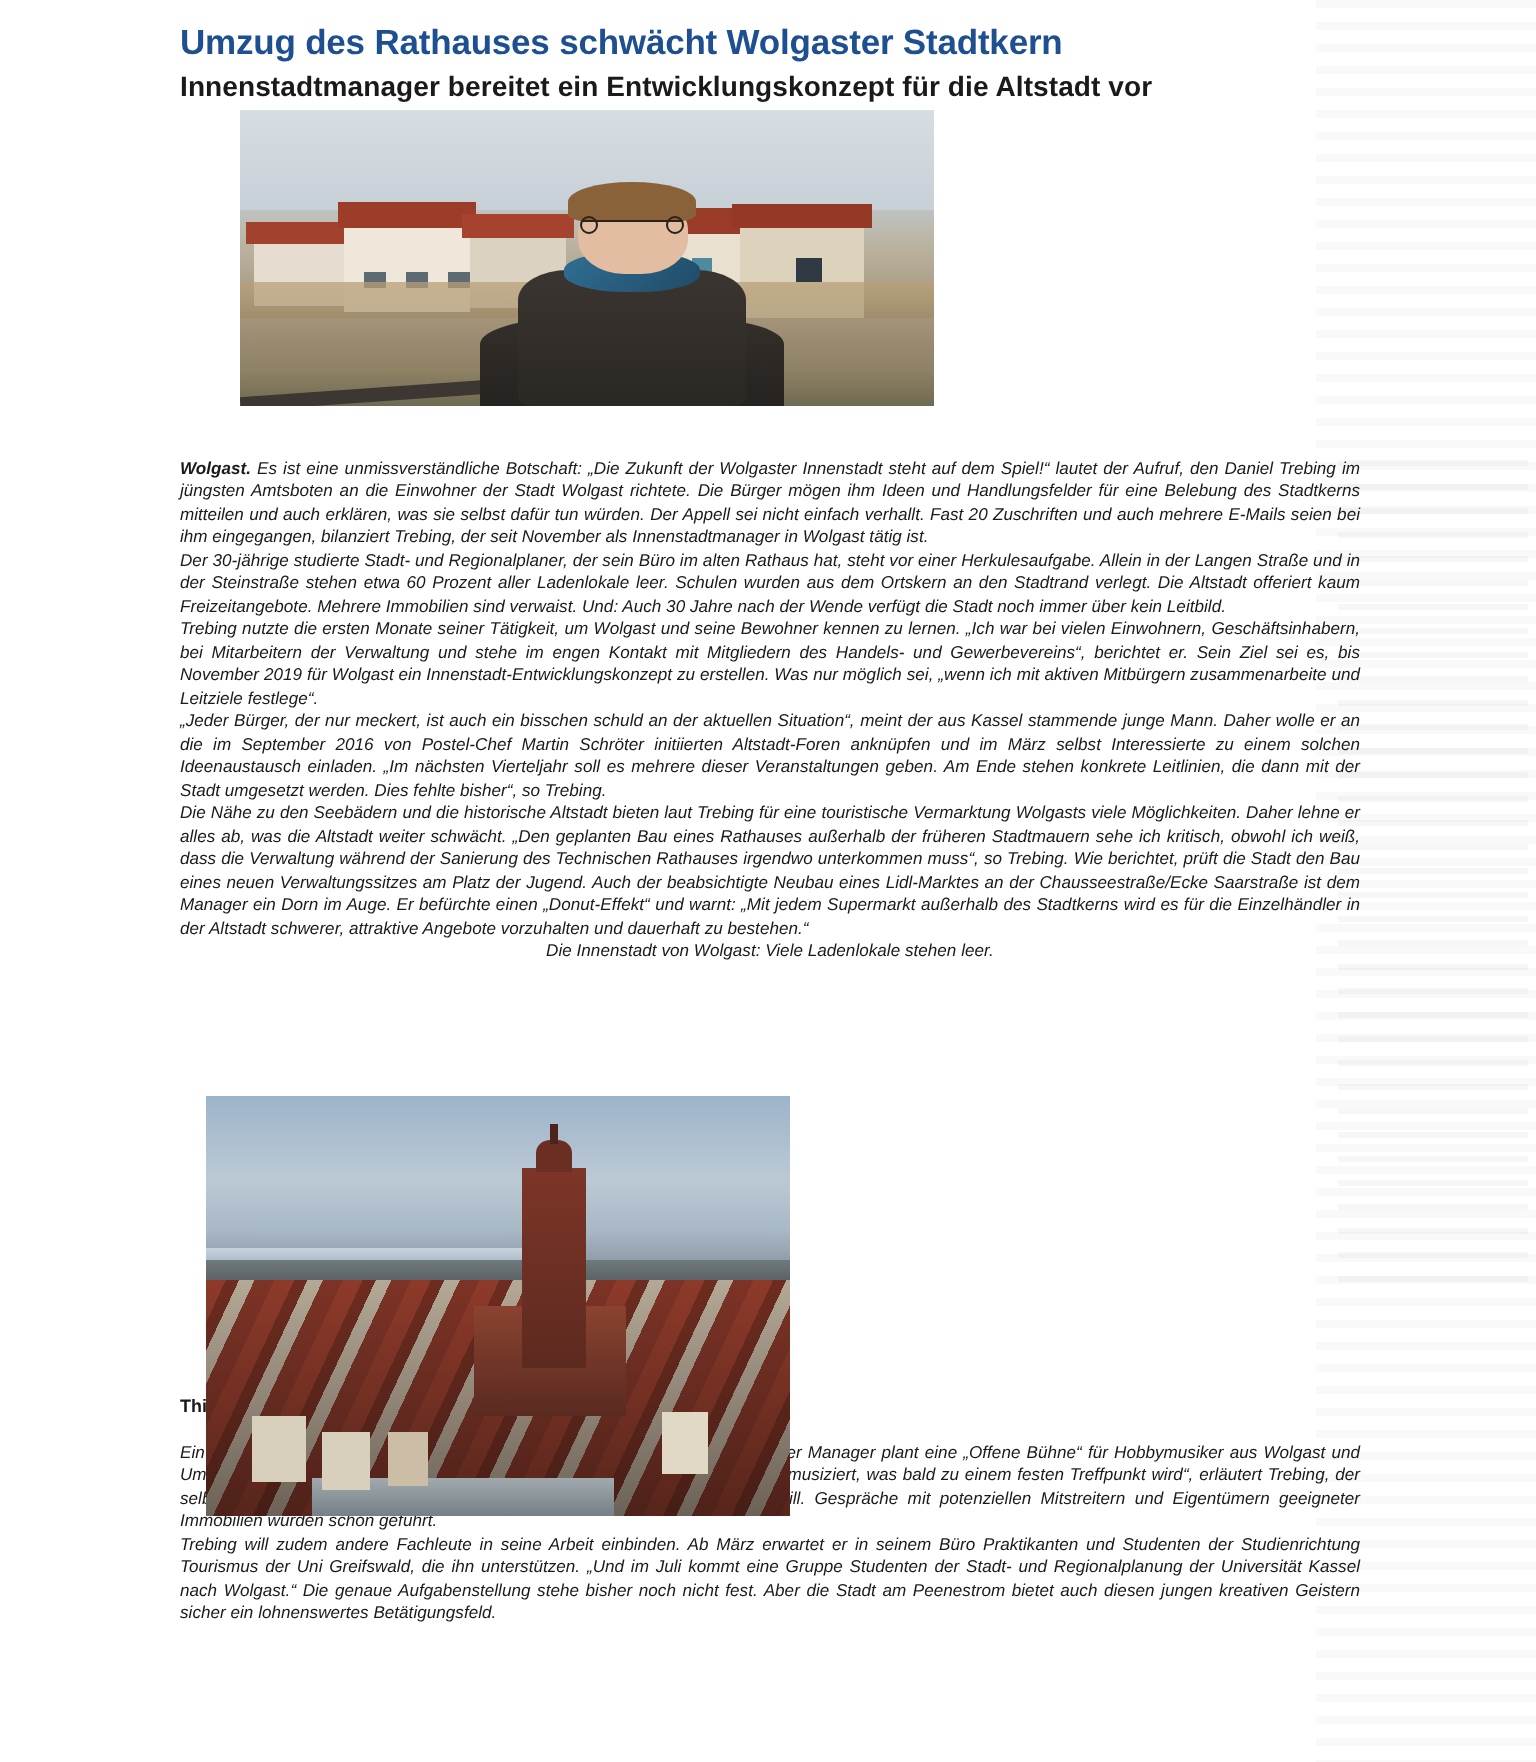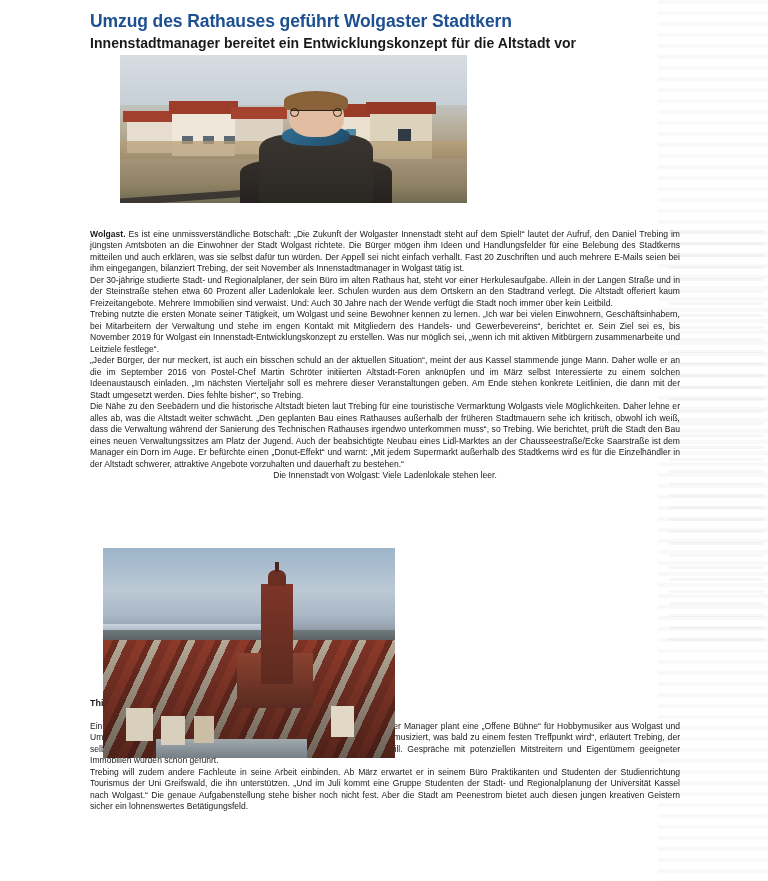--- a/index.html
+++ b/index.html
@@ -211,33 +211,34 @@
   }
 
   p.body {
     font-size: 8.55px;
     line-height: 1.345;
     text-align: justify;
     margin: 0;
     letter-spacing: 0.01px;
     -webkit-hyphens: none;
     hyphens: none;
+    font-style: italic;
   }
   p.body.last { text-align: center; }
   .lead-city { font-weight: bold; }
 </style>
 </head>
 <body>
 
 <div class="bleed"></div>
 <div class="bleed2"></div>
 
 <div class="page">
 
-  <h1 class="headline" style="color:#1d4f91">Umzug des Rathauses geführt Wolgaster Stadtkern</h1>
+  <h1 class="headline" style="color:#1d4f91">Umzug des Rathauses schwächt Wolgaster Stadtkern</h1>
 
   <p class="subhead">Innenstadtmanager bereitet ein Entwicklungskonzept für die Altstadt vor</p>
 
 
   <div class="photo1-wrap">
     <div class="photo1">
       <div class="sky1"></div>
 
       <div class="h" style="left:2%;  bottom:34%; width:13%; height:22%; background:#e6ddd0;"></div>
       <div class="roof" style="left:1%; bottom:55%; width:15%; height:7%; background:#a2412d;"></div>

